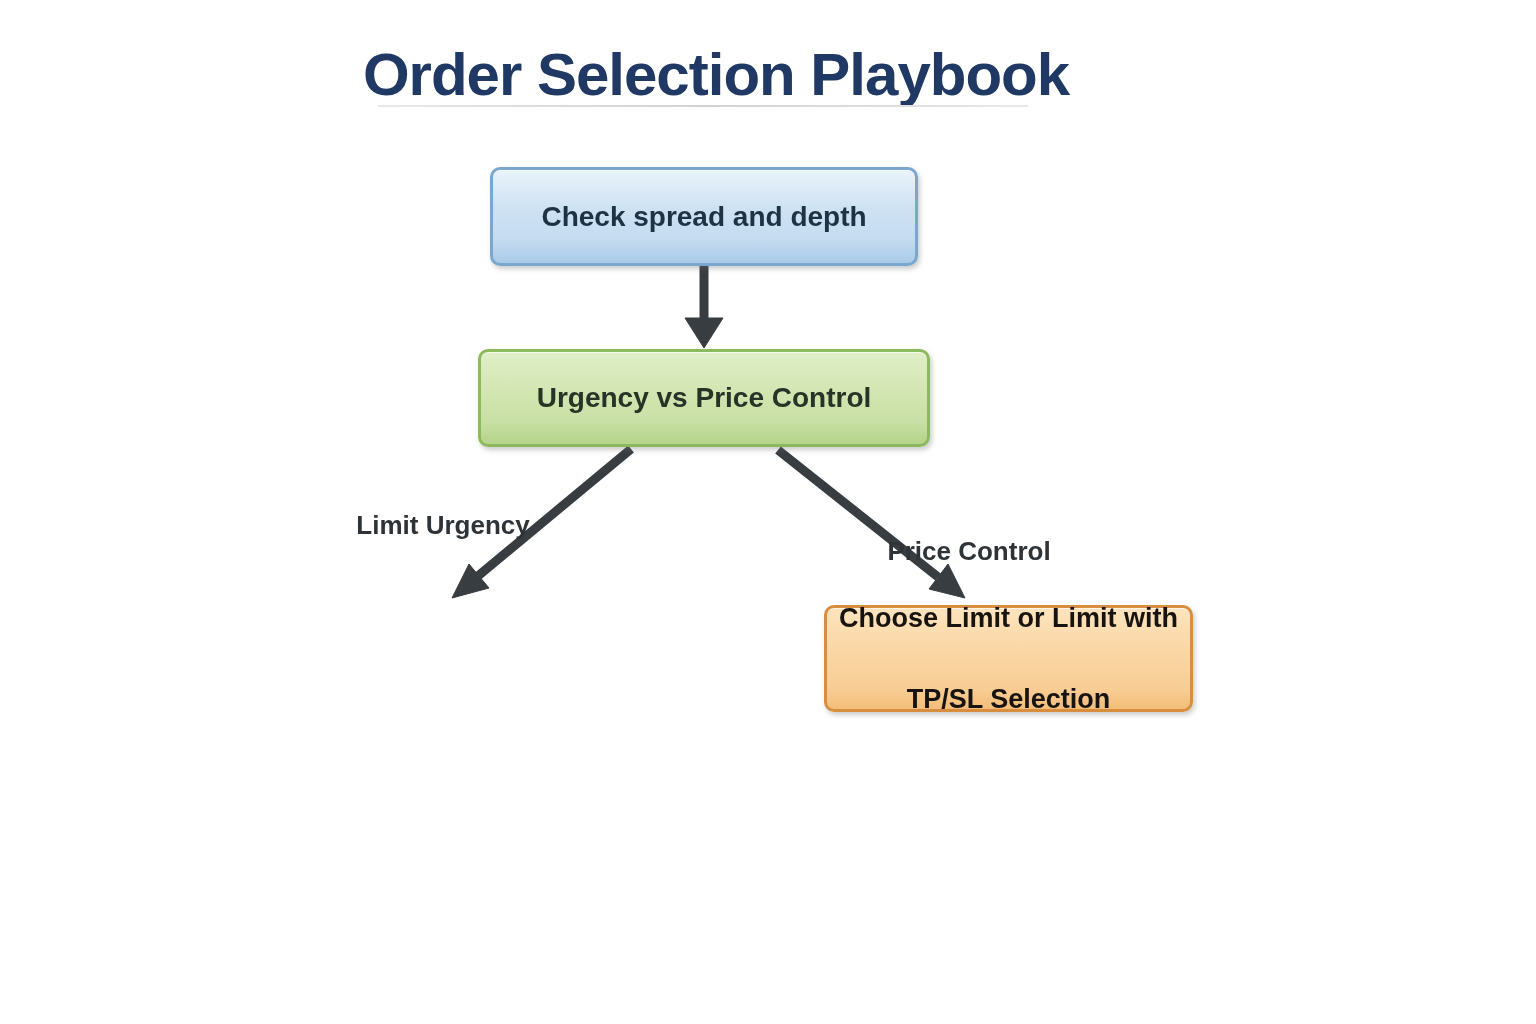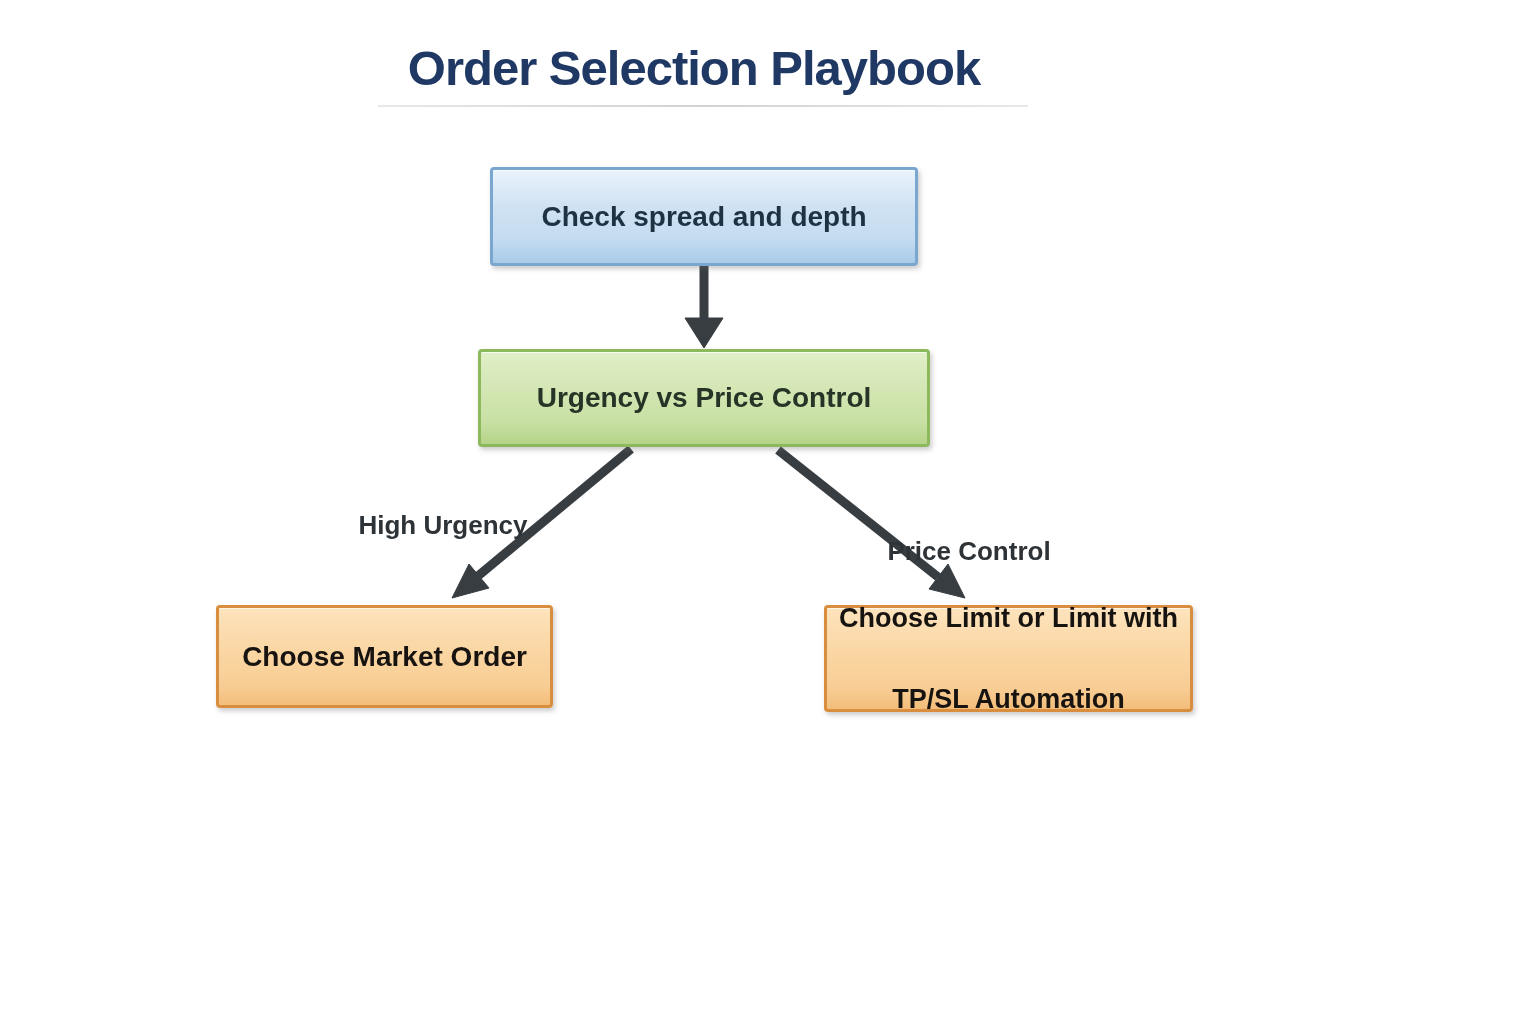--- a/index.html
+++ b/index.html
@@ -17,37 +17,37 @@
   html,body{background:#ffffff;}
   body{font-family:"Liberation Sans", sans-serif;}
   .canvas{
     position:relative;
     width:1536px;height:1024px;
     background:#ffffff;
     overflow:hidden;
   }
   .title{
     position:absolute;
-    left:334px;top:40px;width:720px;
+    left:356px;top:40px;width:720px;
     text-align:center;
-    font-size:49px;
+    font-size:60px;
     font-weight:700;
     letter-spacing:-1px;
     color:var(--title-color);
   }
   .title-rule{
     position:absolute;
     left:378px;top:105px;width:650px;height:2px;
     background:linear-gradient(to right,#e8e8e8,#d2d2d2,#e8e8e8);
   }
   .node{
     position:absolute;
     display:flex;align-items:center;justify-content:center;
     text-align:center;
-    border-radius:4px;
+    border-radius:10px;
     font-weight:700;
     font-size:28px;
     padding:8px 4px;
     box-shadow:2px 3px 5px rgba(110,110,110,0.35), inset 0 1px 0 rgba(255,255,255,0.65);
     line-height:1.35;
   }
   .node-blue{
     left:490px;top:167px;width:428px;height:99px;
     background:linear-gradient(to bottom,#e9f3fb 0%,#cfe2f3 40%,#c4dbf0 75%,#a9cbe8 100%);
     border:3px solid var(--blue-border);
@@ -114,26 +114,23 @@
   </svg>
 
   <div class="node node-blue">
     <span>Check spread and depth</span>
   </div>
 
   <div class="node node-green">
     <span>Urgency vs Price Control</span>
   </div>
 
-  <div class="edge-label edge-label-left">High Urgency</div>
+  <div class="edge-label edge-label-left">Limit Urgency</div>
 
   <div class="edge-label edge-label-right">Price Control</div>
 
-  <div class="node node-orange-left">
-    <span>Choose Market Order</span>
-  </div>
 
   <div class="node node-orange-right">
     <span>Choose Limit or Limit with</span>
-    <span>TP/SL Automation</span>
+    <span>TP/SL Selection</span>
   </div>
 
 </div>
 
 </body></html>

